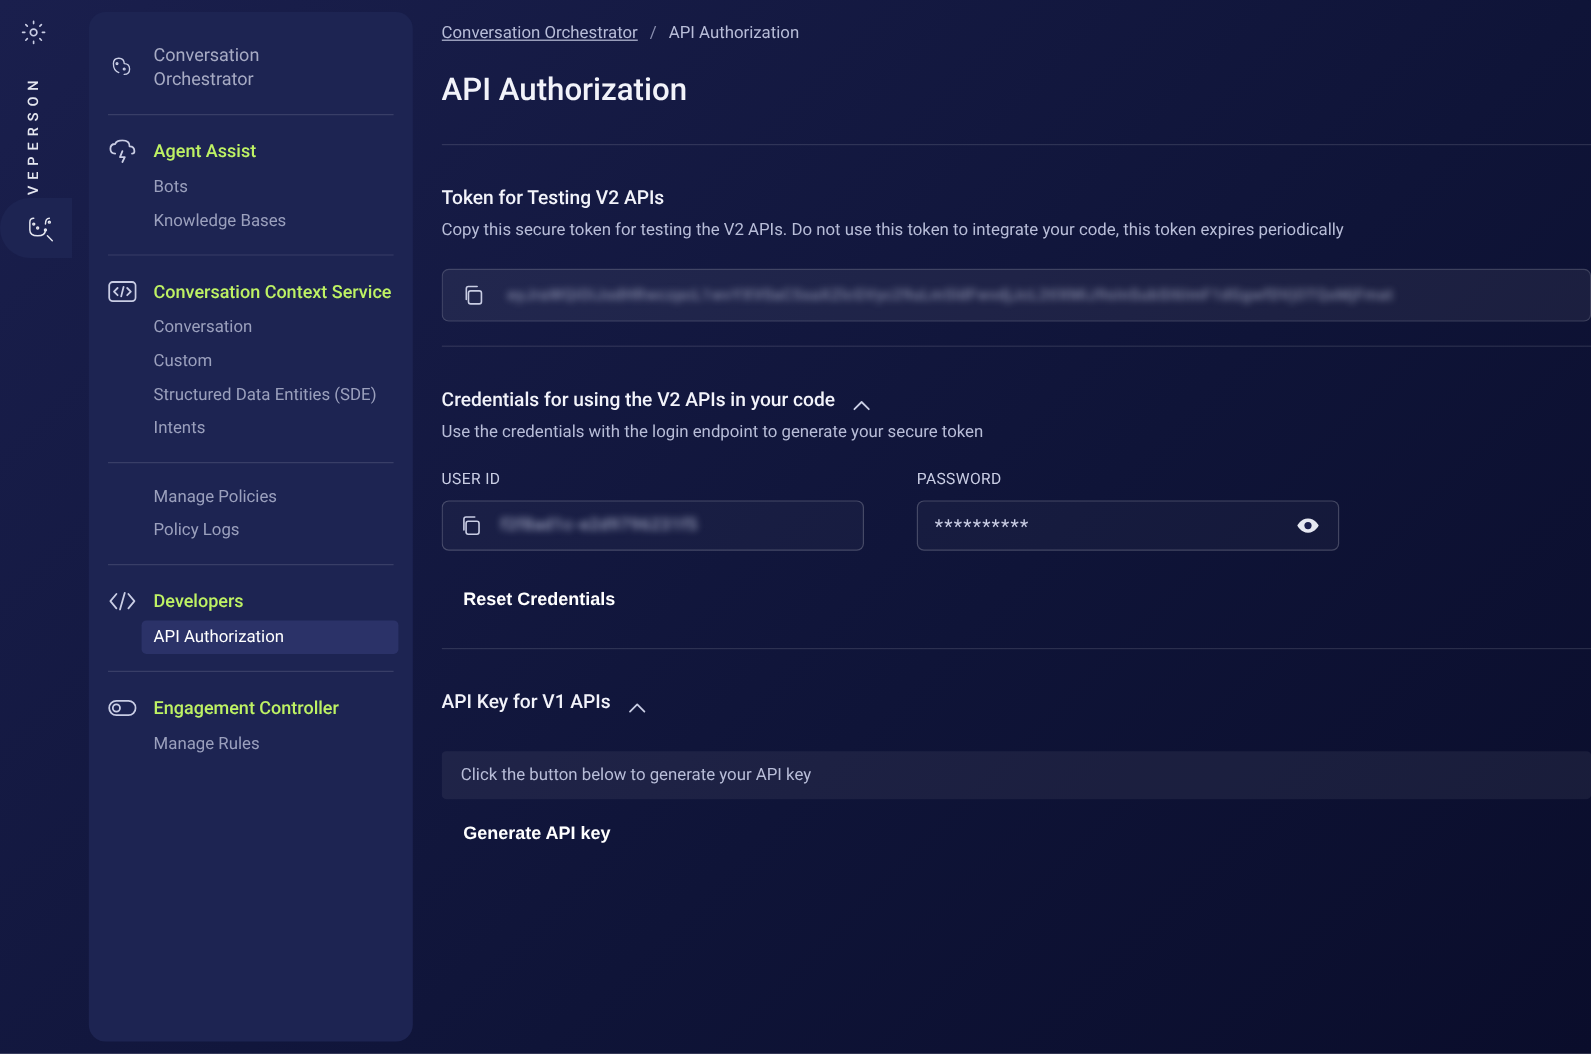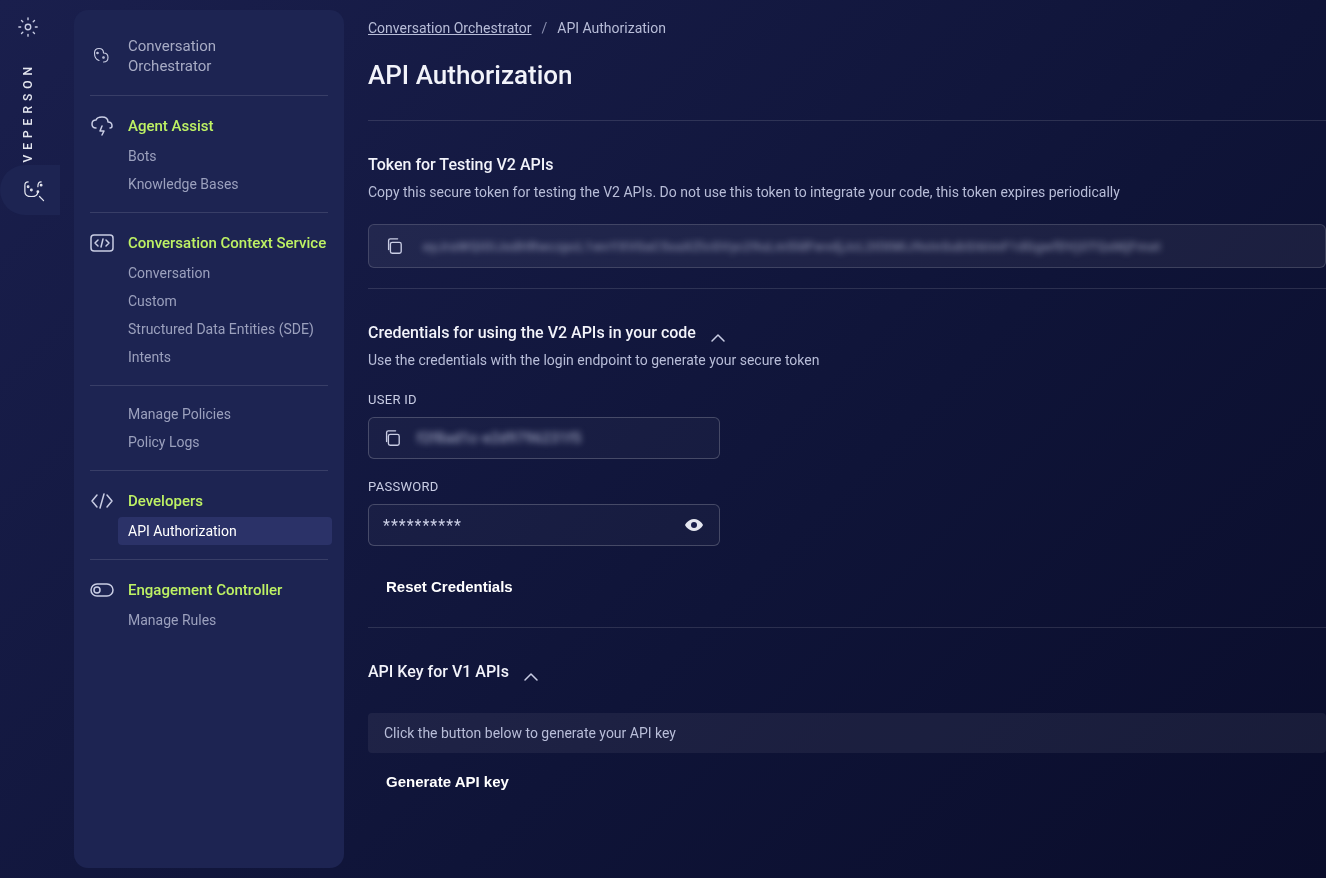--- a/index.html
+++ b/index.html
@@ -184,23 +184,22 @@
     color: rgba(200,205,230,0.55);
     filter: blur(3px);
     white-space: nowrap;
     overflow: hidden;
     letter-spacing: 0.5px;
     font-weight: 600;
   }
 
   .cred-row {
     display: flex;
-    gap: 20px;
+    gap: 44px;
     margin-bottom: 26px;
-    flex-direction: column;
   }
   .cred-col { display: flex; flex-direction: column; gap: 10px; }
   .cred-label {
     font-size: 13px;
     color: #c9cde4;
     letter-spacing: 0.3px;
   }
   .cred-field {
     width: 352px;
     height: 42px;

